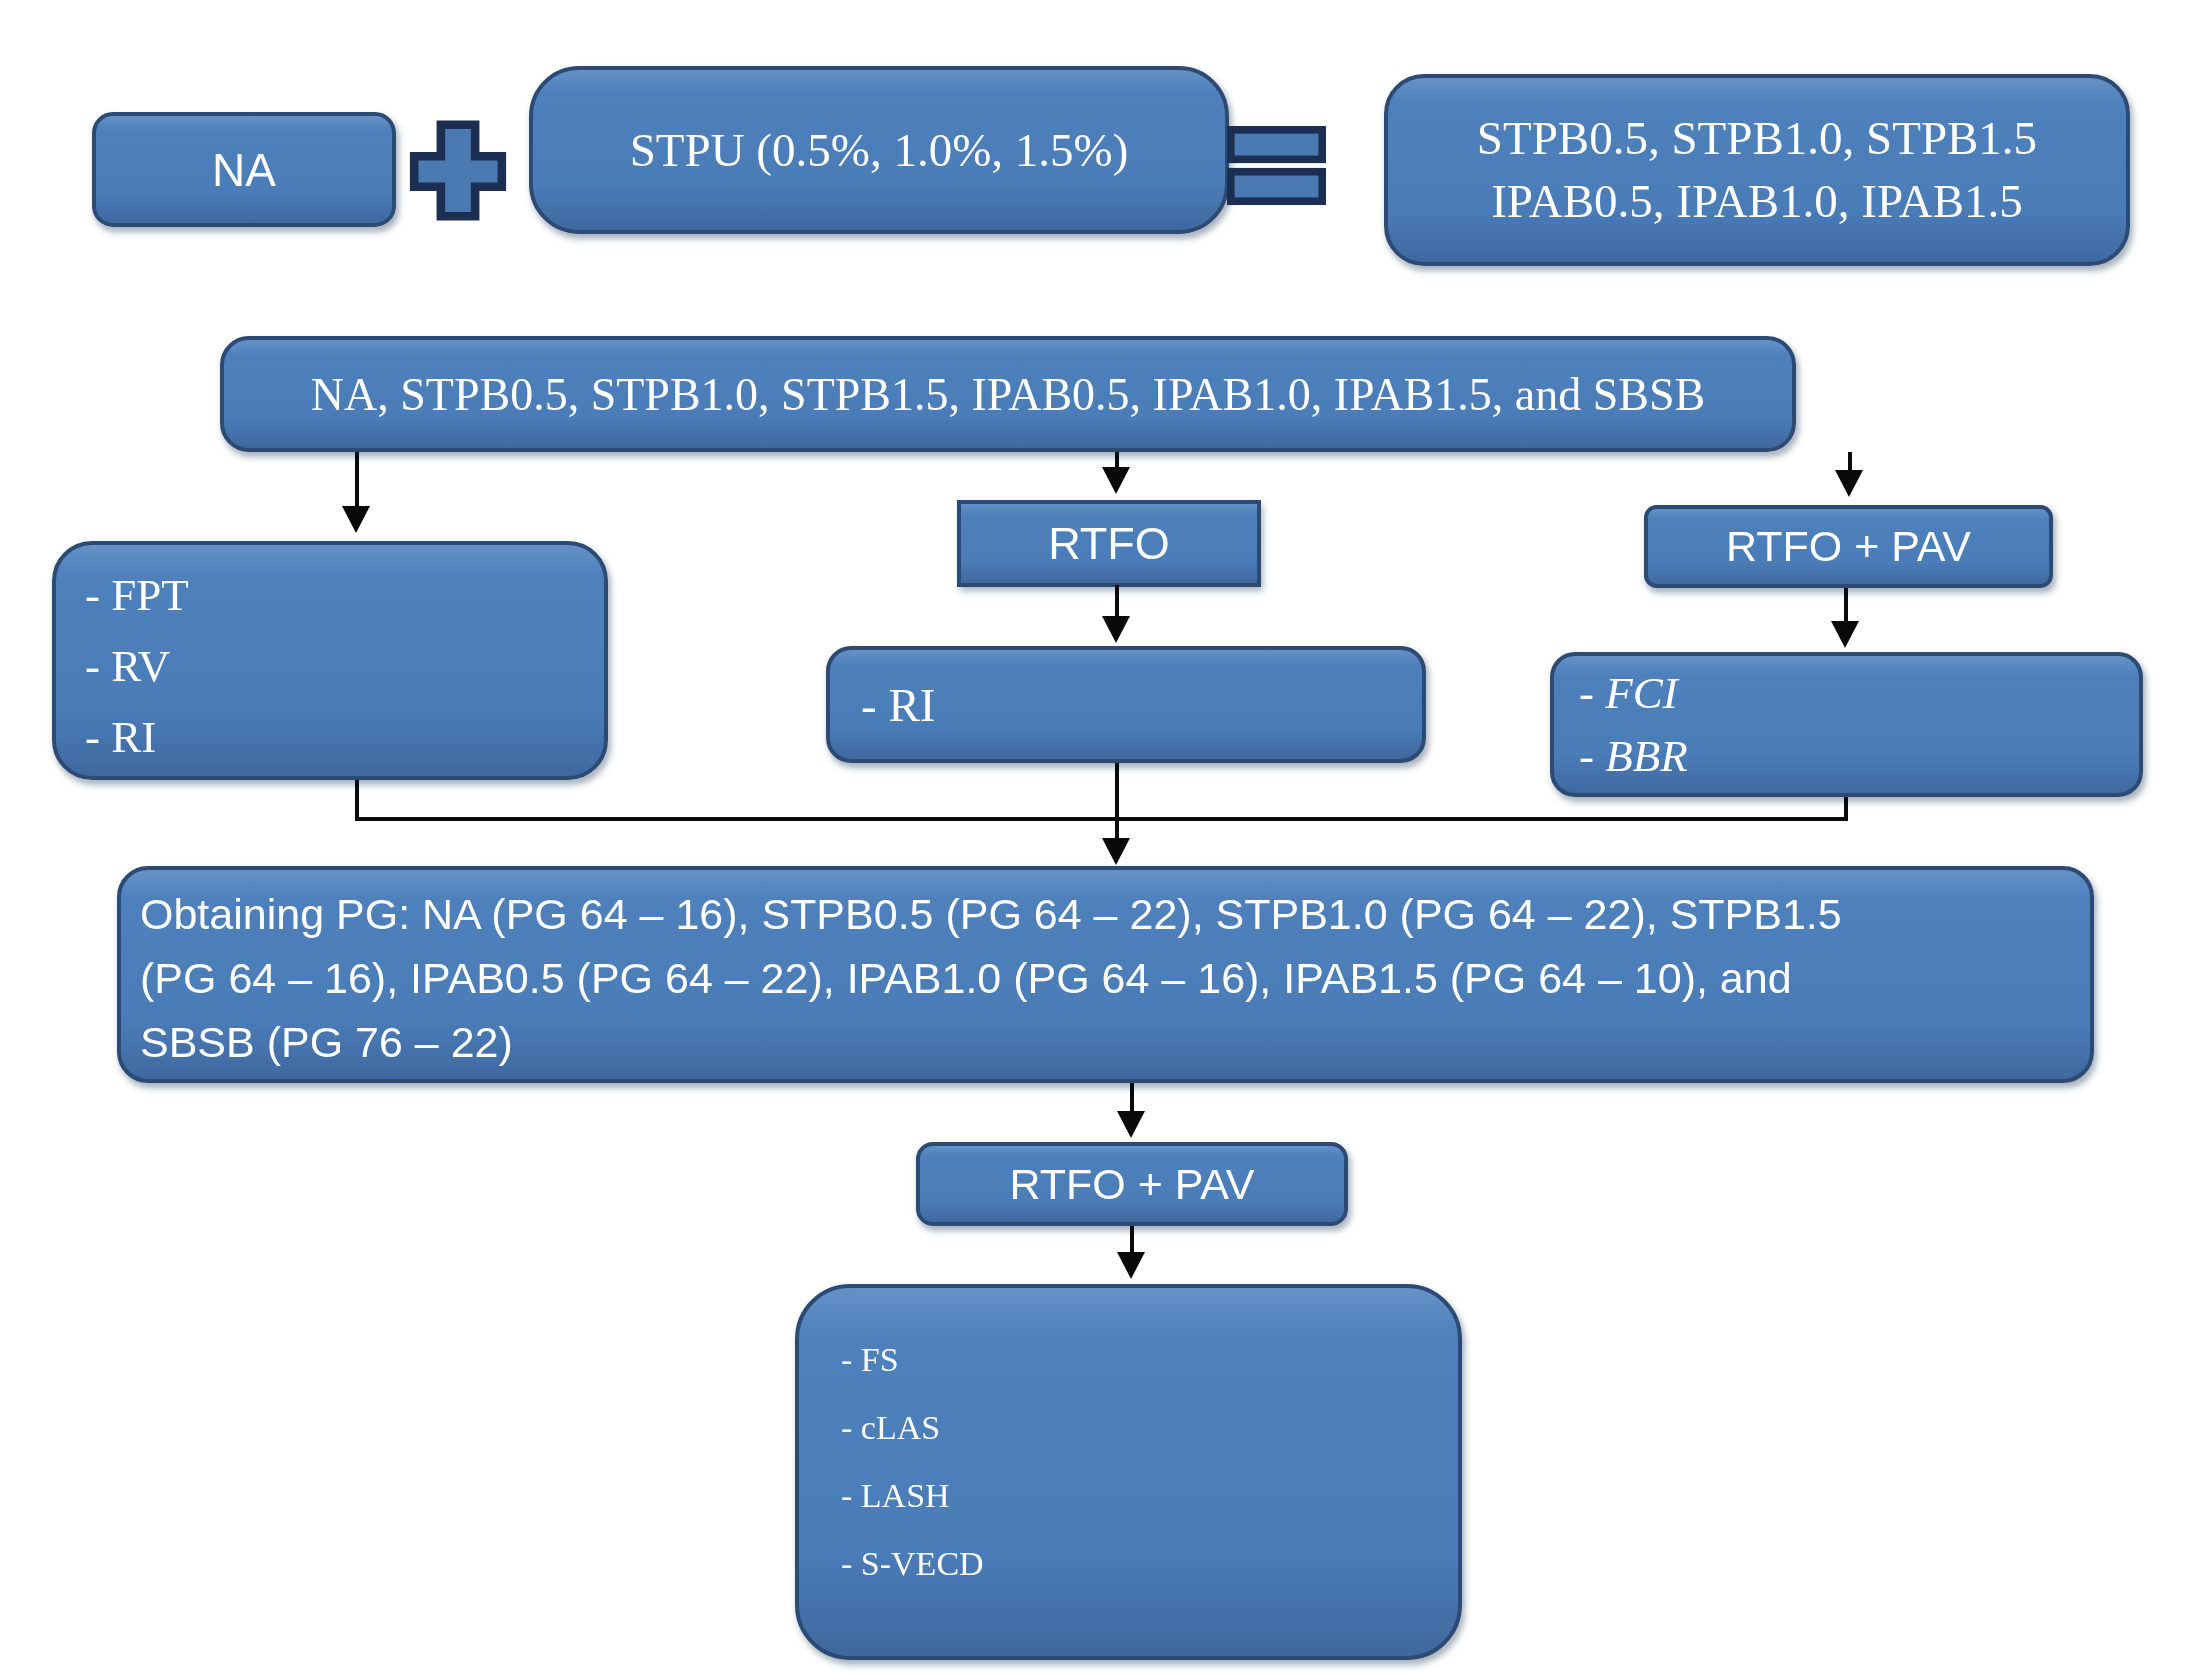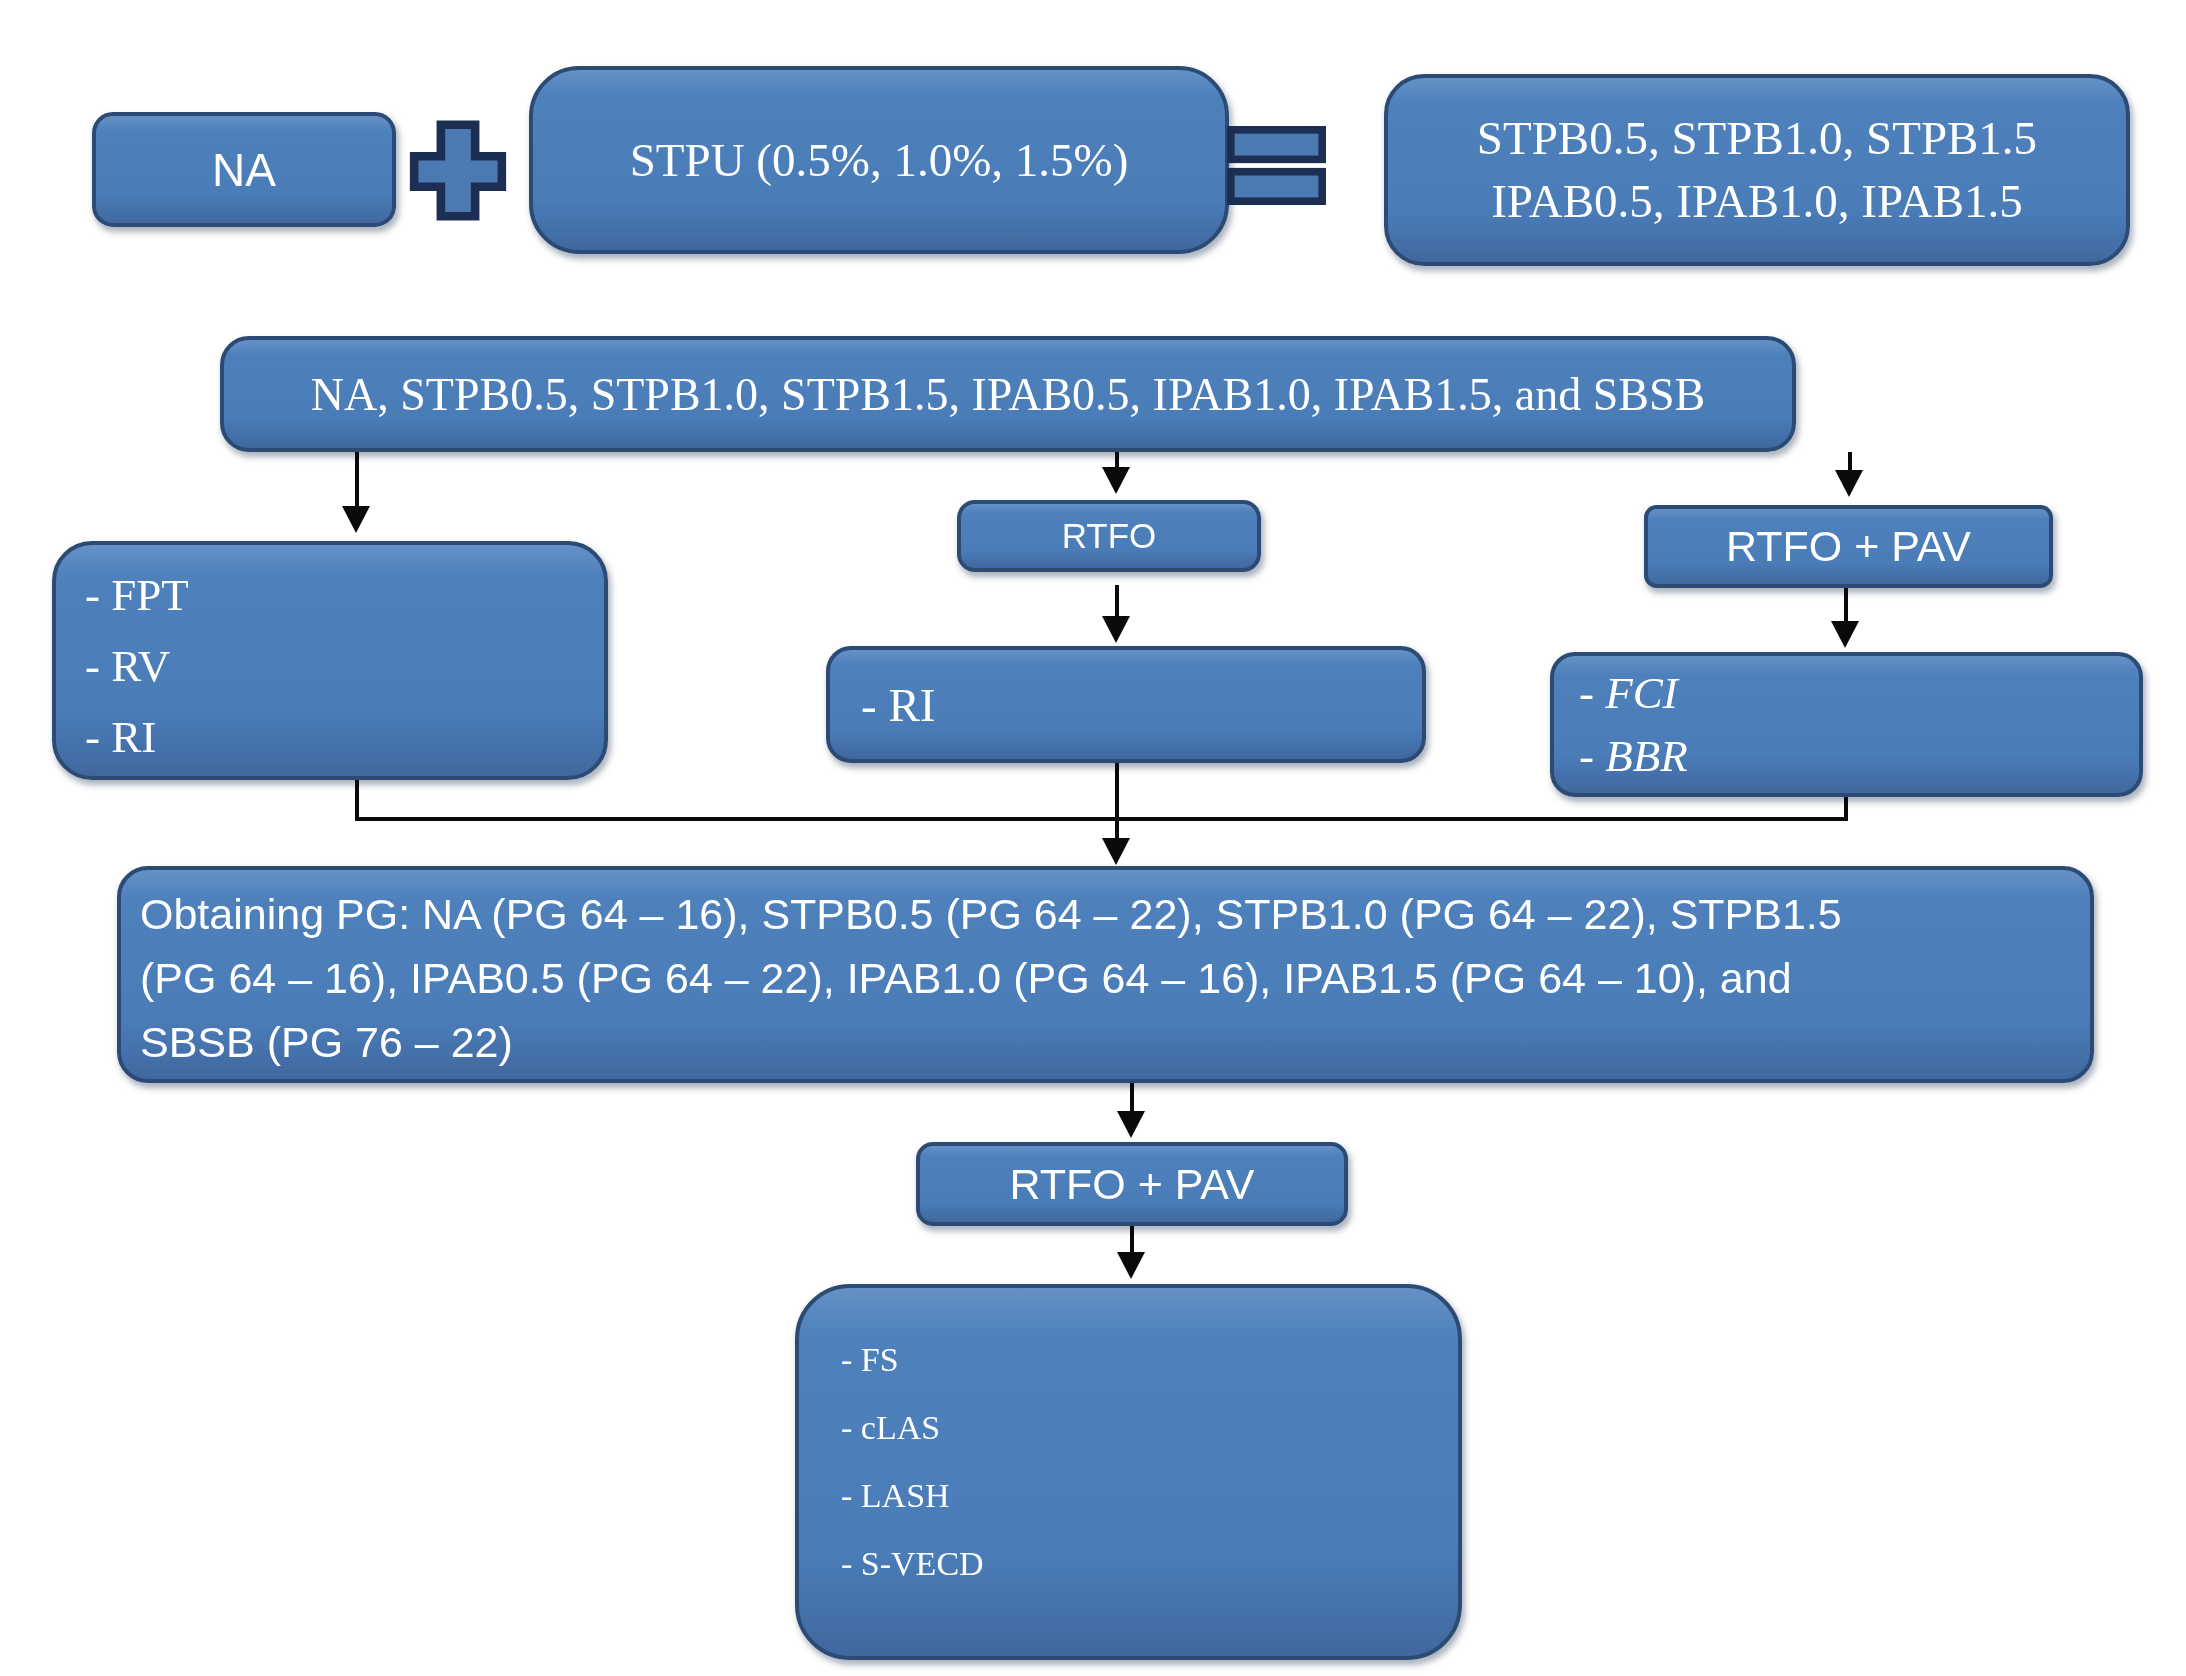--- a/index.html
+++ b/index.html
@@ -30,21 +30,21 @@
 <body>
 
 <div class="box center sans" style="left:92px;top:112px;width:304px;height:115px;border-radius:21px;font-size:46px;">
   <span>NA</span>
 </div>
 
 <svg style="position:absolute;left:409px;top:120px;" width="98" height="101" viewBox="0 0 102 106">
   <polygon points="33,5 69,5 69,38 97,38 97,70 69,70 69,101 33,101 33,70 5,70 5,38 33,38" fill="#4a7ab1" stroke="#1c2f52" stroke-width="9"></polygon>
 </svg>
 
-<div class="box center col serif" style="left:529px;top:66px;width:700px;height:188px;border-radius:50px;font-size:47px;line-height:63px;">
+<div class="box center col serif" style="left:529px;top:66px;width:700px;height:168px;border-radius:50px;font-size:47px;line-height:63px;">
   <div>STPU (0.5%, 1.0%, 1.5%)</div>
 </div>
 
 <svg style="position:absolute;left:1227px;top:126px;" width="99" height="80" viewBox="0 0 104 84">
   <rect x="4" y="4" width="96" height="31" fill="#4a7ab1" stroke="#1c2f52" stroke-width="8"></rect>
   <rect x="4" y="48" width="96" height="31" fill="#4a7ab1" stroke="#1c2f52" stroke-width="8"></rect>
 </svg>
 
 <div class="box center col serif" style="left:1384px;top:74px;width:746px;height:192px;border-radius:40px;font-size:47px;line-height:63px;">
   <div>STPB0.5, STPB1.0, STPB1.5</div>
@@ -63,21 +63,21 @@
 
 <div class="vline" style="left:1848px;top:452px;height:20px;"></div>
 <div class="ah" style="left:1835px;top:470px;"></div>
 
 <div class="box serif listbox" style="left:52px;top:541px;width:556px;height:239px;border-radius:40px;font-size:45px;line-height:71px;padding:15.3px 0 0 29px;">
   <div>- FPT</div>
   <div>- RV</div>
   <div>- RI</div>
 </div>
 
-<div class="box center sans" style="left:957px;top:500px;width:304px;height:72px;border-radius:18px;font-size:35px;">
+<div class="box center sans" style="left:957px;top:500px;width:304px;height:87px;border-radius:0;font-size:45px;">
   <span>RTFO</span>
 </div>
 
 <div class="box center sans" style="left:1644px;top:505px;width:409px;height:83px;border-radius:12.4px;font-size:43px;">
   <span>RTFO + PAV</span>
 </div>
 
 <div class="vline" style="left:1115px;top:585px;height:32.5px;"></div>
 <div class="ah" style="left:1102px;top:616px;"></div>
 

